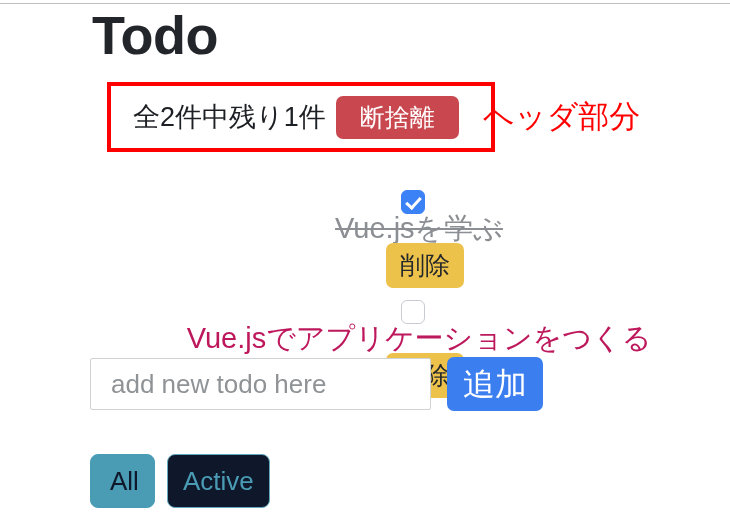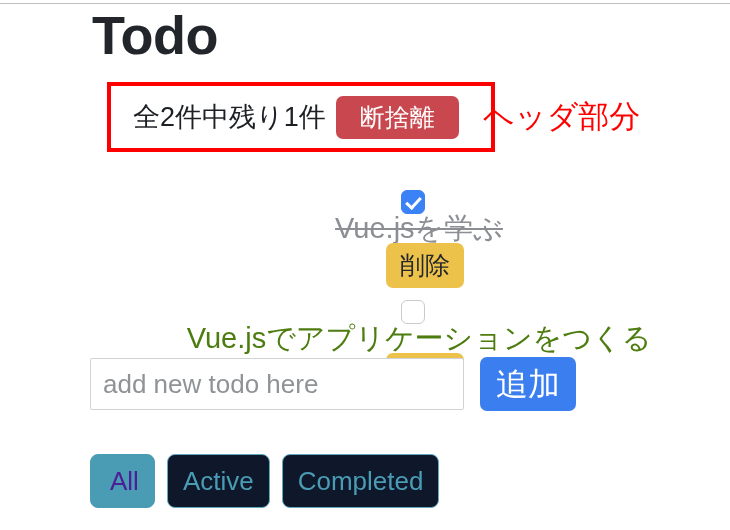--- a/index.html
+++ b/index.html
@@ -141,21 +141,21 @@
     border: solid #ffffff;
     border-width: 0 3px 3px 0;
     transform: rotate(42deg);
   }
 
   .todo-text {
     font-size: 29px;
     line-height: 1;
     margin-left: 12px;
     white-space: nowrap;
-    color: #4d7c0f;
+    color: #be185d;
   }
   .todo-text.done {
     color: #8b8f93;
     text-decoration: line-through;
   }
 
   .btn-delete {
     margin-left: 24px;
     background: #edc24b;
     color: #24272b;
@@ -171,30 +171,30 @@
 
   
   .add-form {
     position: absolute;
     left: 74px;
     top: 357px;
     display: flex;
     align-items: center;
   }
   .add-input {
-    width: 374px;
+    width: 341px;
     height: 52px;
     box-sizing: border-box;
     border: 1px solid #cfd3d6;
     border-radius: 2px;
     background: #ffffff;
     font-size: 26px;
     font-family: inherit;
     color: #1c1f23;
-    padding: 0 12px;
+    padding: 0 20px;
     outline: none;
   }
   .add-input::placeholder {
     color: #8f9396;
     opacity: 1;
   }
   .btn-add {
     margin-left: 16px;
     background: #3b7ef0;
     color: #ffffff;
@@ -224,21 +224,21 @@
     border-radius: 8px;
     cursor: pointer;
     white-space: nowrap;
     background: #0f172a;
     color: #4a9cb5;
     border: 1.5px solid #63aabf;
     margin-right: 12px;
   }
   .btn-filter.active {
     background: #4a9cb5;
-    color: #4c1d95;
+    color: #0f172a;
     border-color: #4a9cb5;
     padding-left: 19px;
   }
 </style>
 </head>
 <body>
 
 <div class="top-rule"></div>
 
 <div class="app">
@@ -271,16 +271,15 @@
   </div>
 
   <div class="add-form">
     <input class="add-input" type="text" placeholder="add new todo here" style="">
     <button class="btn-add">追加</button>
   </div>
 
   <div class="filters">
     <button class="btn-filter active">All</button>
     <button class="btn-filter">Active</button>
-    <button class="btn-filter">Completed</button>
   </div>
 
 </div>
 
 </body></html>

